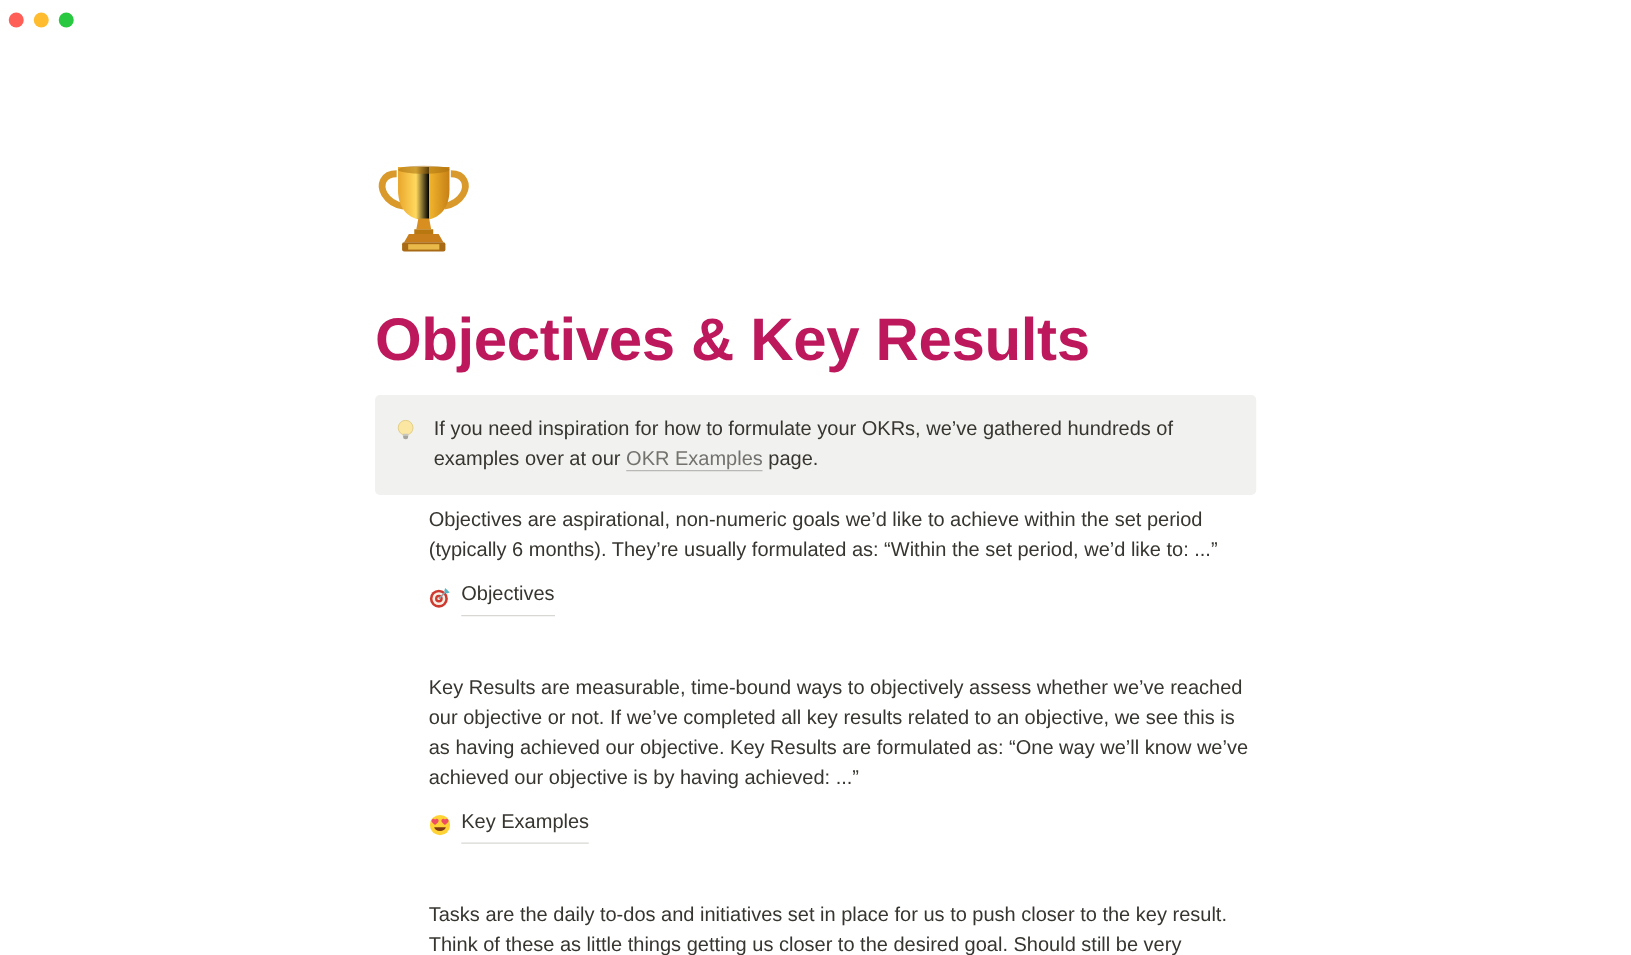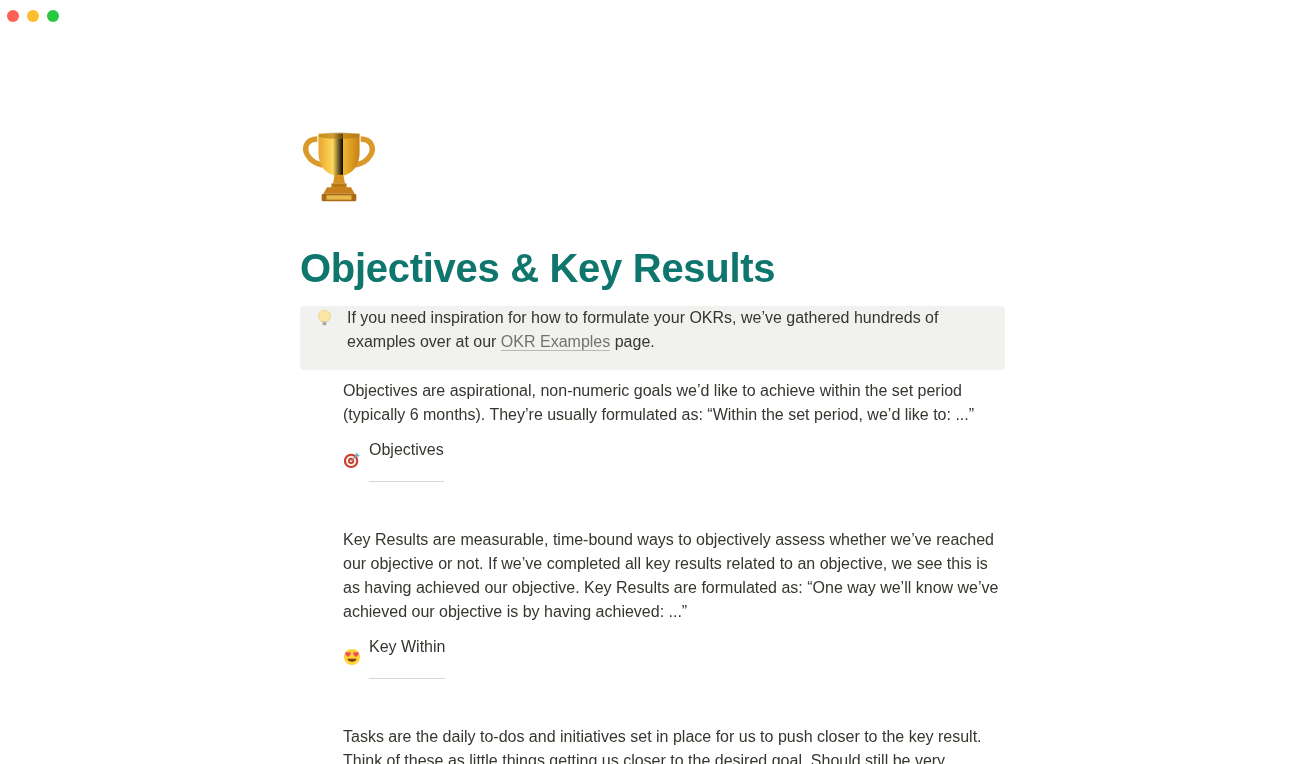--- a/index.html
+++ b/index.html
@@ -9,37 +9,37 @@
   .light { width:12px; height:12px; border-radius:50%; display:inline-block; }
   .light.red    { background:#ff5f57; }
   .light.yellow { background:#febc2e; }
   .light.green  { background:#28c840; }
 
   .content { width:705px; margin:0 auto; padding-top:126px; color:#37352f; }
 
   .page-icon { width:78px; height:78px; cursor:pointer; }
   .page-icon svg { display:block; }
 
-  h1.title { font-size:40px; line-height:1.2; font-weight:700; letter-spacing:-0.3px;
-             color:#0f766e; margin-top:40px; }
+  h1.title { font-size:48px; line-height:1.2; font-weight:700; letter-spacing:-0.3px;
+             color:#be185d; margin-top:40px; }
 
   .callout { display:flex; align-items:flex-start; gap:12px; background:#f1f1ef;
-             border-radius:4px; padding:0 16px 16px 14px; margin-top:14px;
+             border-radius:4px; padding:16px 16px 16px 14px; margin-top:14px;
              margin-bottom:6px; font-size:16px; line-height:24px; }
   .callout-icon { flex:0 0 auto; margin-top:2px; }
 
   .block { font-size:16px; line-height:24px; color:#37352f; padding:3px 0; margin-top:5px;margin-left:43px; }
   .block.empty { height:30px; }
 
   .inline-link { color:#73726e; text-decoration:none; cursor:pointer;
                  border-bottom:1px solid #b9b8b4; }
   .page-link-row { display:flex; align-items:center; gap:8px; cursor:pointer; }
   .page-link-row .emoji-icon { flex:0 0 auto; display:inline-flex; }
   .page-mention { color:#37352f; font-weight:500; text-decoration:none;
-                  border-bottom:1px solid #d8d7d3; padding-bottom:19px; }
+                  border-bottom:1px solid #d8d7d3; padding-bottom:4px; }
 </style>
 </head>
 <body>
 
 <div class="traffic-lights">
   <span class="light red"></span>
   <span class="light yellow"></span>
   <span class="light green"></span>
 </div>
 
@@ -103,20 +103,20 @@
 
   <div class="block page-link-row">
     <span class="emoji-icon">
       <svg viewBox="0 0 20 20" width="18" height="18" aria-hidden="true">
         <circle cx="10" cy="10" r="9" fill="#ffd335"></circle>
         <path d="M5.6 5.2 c-1.1-1.4-3.2-0.8-3.2 1 0 1.5 1.9 2.8 3.2 3.7 1.3-0.9 3.2-2.2 3.2-3.7 0-1.8-2.1-2.4-3.2-1 z" fill="#ef4d63"></path>
         <path d="M14.4 5.2 c-1.1-1.4-3.2-0.8-3.2 1 0 1.5 1.9 2.8 3.2 3.7 1.3-0.9 3.2-2.2 3.2-3.7 0-1.8-2.1-2.4-3.2-1 z" fill="#ef4d63"></path>
         <path d="M4.8 12 a5.4 4.6 0 0 0 10.4 0 z" fill="#7d3a12"></path>
       </svg>
     </span>
-    <a class="page-mention">Key Within</a>
+    <a class="page-mention">Key Examples</a>
   </div>
 
   <p class="block empty"></p>
 
   <p class="block">Tasks are the daily to-dos and initiatives set in place for us to push closer to the key result. Think of these as little things getting us closer to the desired goal. Should still be very concrete and solvable within the current week.</p>
 
 </main>
 
 </body></html>

